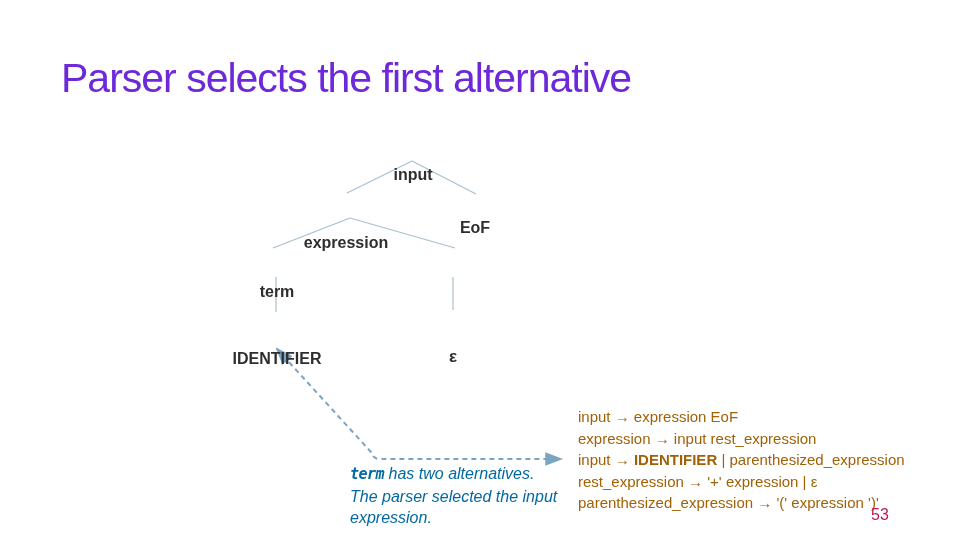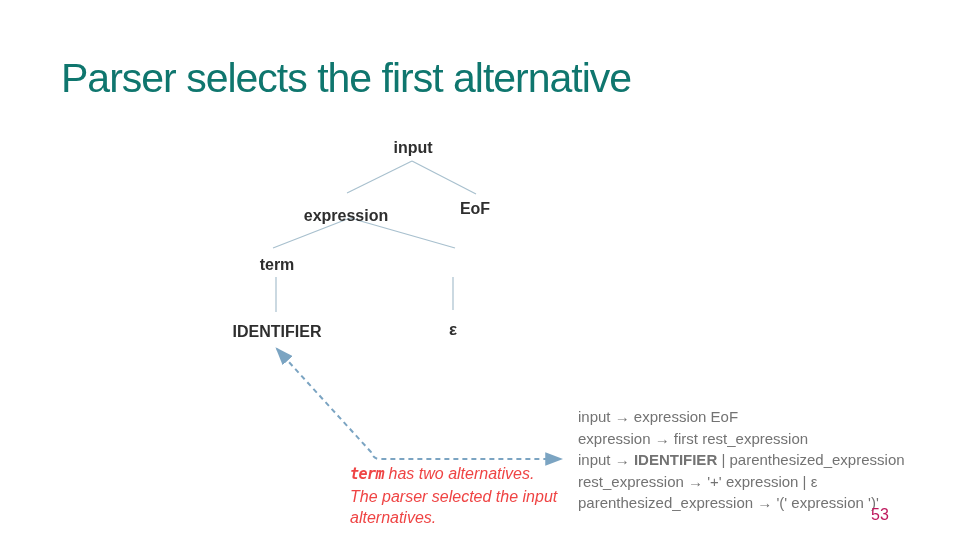--- a/index.html
+++ b/index.html
@@ -9,57 +9,58 @@
     background:#ffffff;
     overflow:hidden;
     font-family:"Liberation Sans",sans-serif;
   }
   .title{
     position:absolute;
     left:61px;top:55px;
     font-size:41px;
     font-weight:400;
     letter-spacing:-1px;
-    color:#0f766e;
+    color:#6d28d9;
     white-space:nowrap;
   }
   .tree-svg{
     position:absolute;left:0;top:0;width:960px;height:540px;
     pointer-events:none;
   }
   .node{
     position:absolute;
     transform:translateX(-50%);
     font-size:16px;
     font-weight:700;
     color:#2e2e2e;
     white-space:nowrap;
+    margin-top:27px;
   }
   .node.eps{font-size:17px;}
   .note{
     position:absolute;
     left:350px;top:463px;
     width:230px;
     font-size:16px;
     font-style:italic;
-    color:#ef4444;
+    color:#0369a1;
     line-height:21.5px;
   }
   .note .mono{
     font-family:"DejaVu Sans Mono",monospace;
     font-weight:700;
     font-style:italic;
     font-size:15px;
     letter-spacing:-0.5px;
   }
   .grammar{
     position:absolute;
     left:578px;top:406px;
     font-size:15px;
-    color:#737373;
+    color:#a16207;
     line-height:21.6px;
     white-space:nowrap;
   }
   .grammar .bold{font-weight:700;}
   .page-number{
     position:absolute;
     left:871px;top:506px;
     font-size:16px;
     color:#be185d;
   }
@@ -85,34 +86,34 @@
       <line x1="350" y1="218" x2="455" y2="248"></line>
       <line x1="276" y1="277" x2="276" y2="312"></line>
       <line x1="453" y1="277" x2="453" y2="310"></line>
     </g>
 
     <path d="M277,349 L371,452 Q373,459 380,459 L561,459" fill="none" stroke="#7ba4c2" stroke-width="2" stroke-dasharray="5 4" marker-start="url(#ah)" marker-end="url(#ah)"></path>
   </svg>
 
   <div class="node" style="left:413px;top:139px">input</div>
   <div class="node" style="left:346px;top:207px">expression</div>
-  <div class="node" style="left:475px;top:200px">EoF</div>
+  <div class="node" style="left:475px;top:192px">EoF</div>
   <div class="node" style="left:277px;top:256px">term</div>
   <div class="node" style="left:277px;top:323px">IDENTIFIER</div>
   <div class="node eps" style="left:453px;top:320px">ε</div>
 
   <div class="note">
     <span class="mono">term</span><span> has two alternatives.</span><br>
     <span>The parser selected the input</span><br>
-    <span>alternatives.</span>
+    <span>expression.</span>
   </div>
 
   <div class="grammar">
     <div>input → expression EoF</div>
-    <div>expression → first rest_expression</div>
+    <div>expression → input rest_expression</div>
     <div><span>input → </span><span class="bold">IDENTIFIER</span><span> | parenthesized_expression</span></div>
     <div>rest_expression → '+' expression | ε</div>
     <div>parenthesized_expression → '(' expression ')'</div>
   </div>
 
   <div class="page-number">53</div>
 
 </div>
 
 </body></html>

